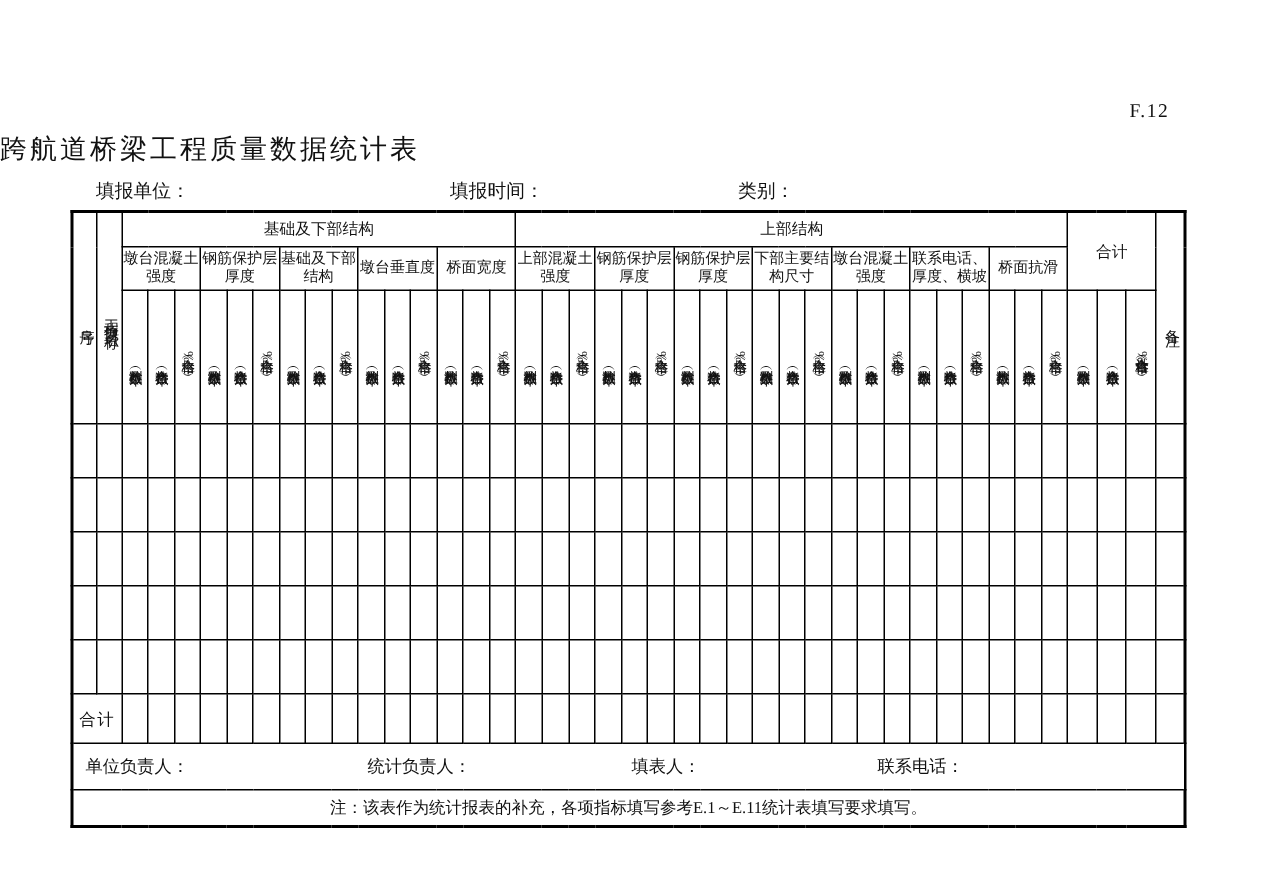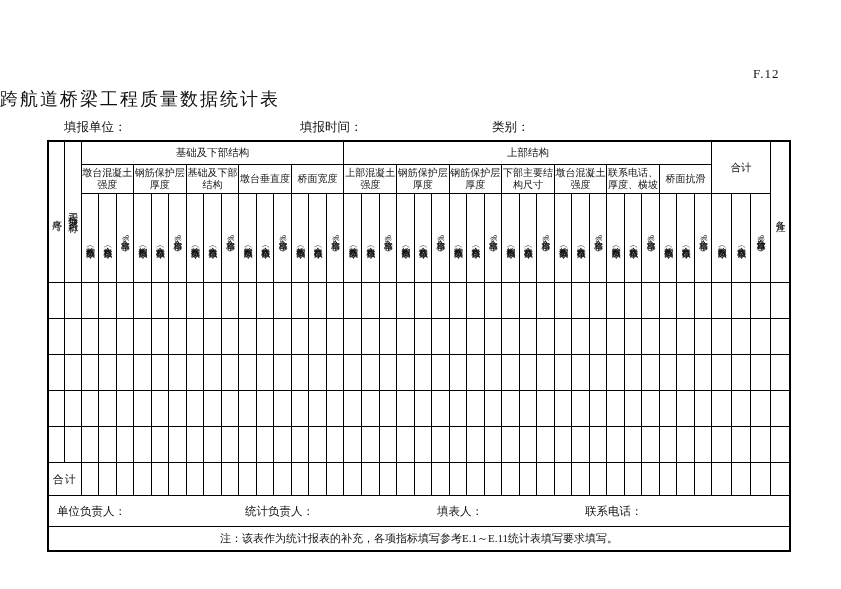--- a/index.html
+++ b/index.html
@@ -429,21 +429,21 @@
           <td></td>
           <td></td>
           <td></td>
           <td></td>
           <td></td>
         </tr>
         <tr>
           <td class="sig-cell" colspan="42">
             <span style="left: 8px;">单位负责人：</span>
             <span style="left: 196px;">统计负责人：</span>
-            <span style="left: 388px;">填表人：</span>
+            <span style="left: 372px;">填表人：</span>
             <span style="left: 536px;">联系电话：</span>
           </td>
         </tr>
         <tr>
           <td class="note-cell" colspan="42">注：该表作为统计报表的补充，各项指标填写参考E.1～E.11统计表填写要求填写。</td>
         </tr>
       </tbody>
     </table>
 </div>
 

